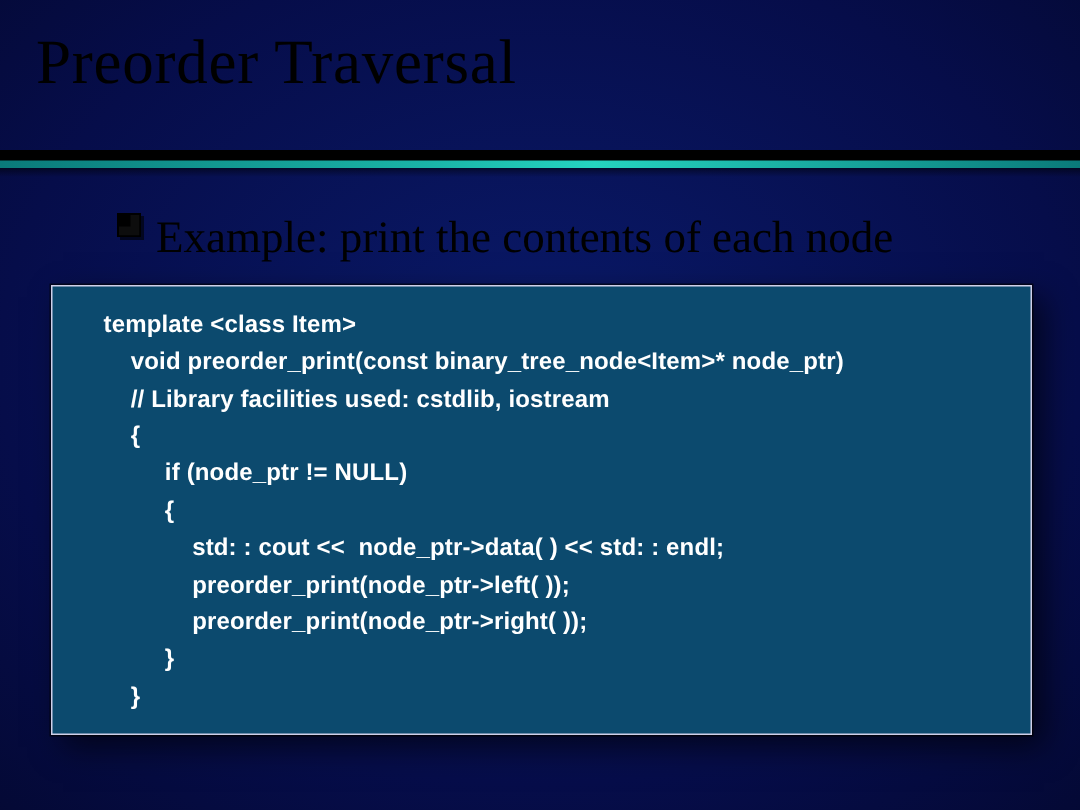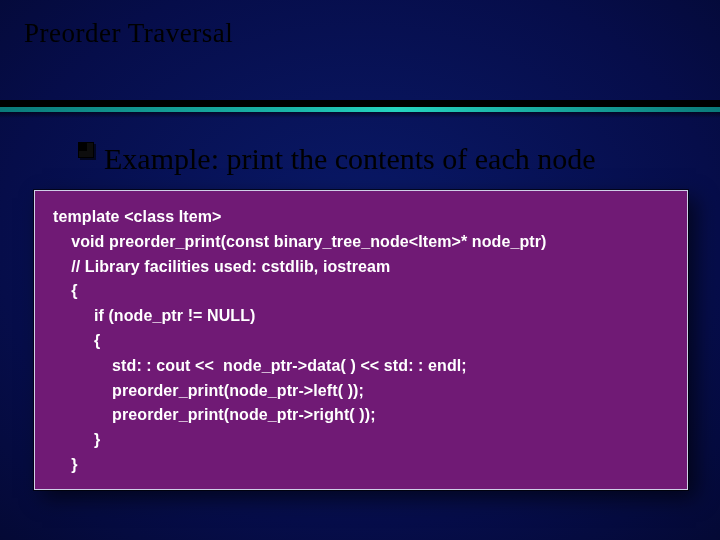--- a/index.html
+++ b/index.html
@@ -4,21 +4,21 @@
 <style>
   * { margin: 0; padding: 0; box-sizing: border-box; }
   html, body { width: 720px; height: 540px; overflow: hidden; }
   body {
     background: radial-gradient(ellipse 900px 700px at 50% 45%, #0a1a6a 0%, #060d4a 40%, #020522 75%, #000010 100%);
     font-family: "Times New Roman", Times, serif;
     position: relative;
   }
   .title {
     color: #000;
-    font-size: 27px;
+    font-size: 42px;
     font-weight: normal;
     padding: 18px 0 0 24px;
     letter-spacing: 0.5px;
   }
   .divider {
     position: absolute;
     top: 100px;
     left: 0;
     width: 100%;
     height: 14px;
@@ -50,24 +50,24 @@
     border: 1px solid #000;
     box-shadow: inset -6px -6px 0 rgba(255,255,255,0.05), 2px 2px 0 rgba(0,0,0,0.6);
     flex-shrink: 0;
   }
   .code-box {
     position: absolute;
     top: 190px;
     left: 34px;
     width: 654px;
     height: 300px;
-    background: #701a75;
+    background: #0c4a6e;
     border: 1px solid #cfcfe8;
     box-shadow: 0 0 0 1px rgba(0,0,0,0.6), 8px 8px 20px rgba(0,0,0,0.6);
-    padding: 14px 10px 10px 18px;
+    padding: 14px 10px 10px 34px;
   }
   .code-box pre {
     font-family: Arial, Helvetica, sans-serif;
     font-size: 16px;
     line-height: 1.55;
     color: #fff;
     font-weight: bold;
     white-space: pre;
     letter-spacing: 0.1px;
   }

